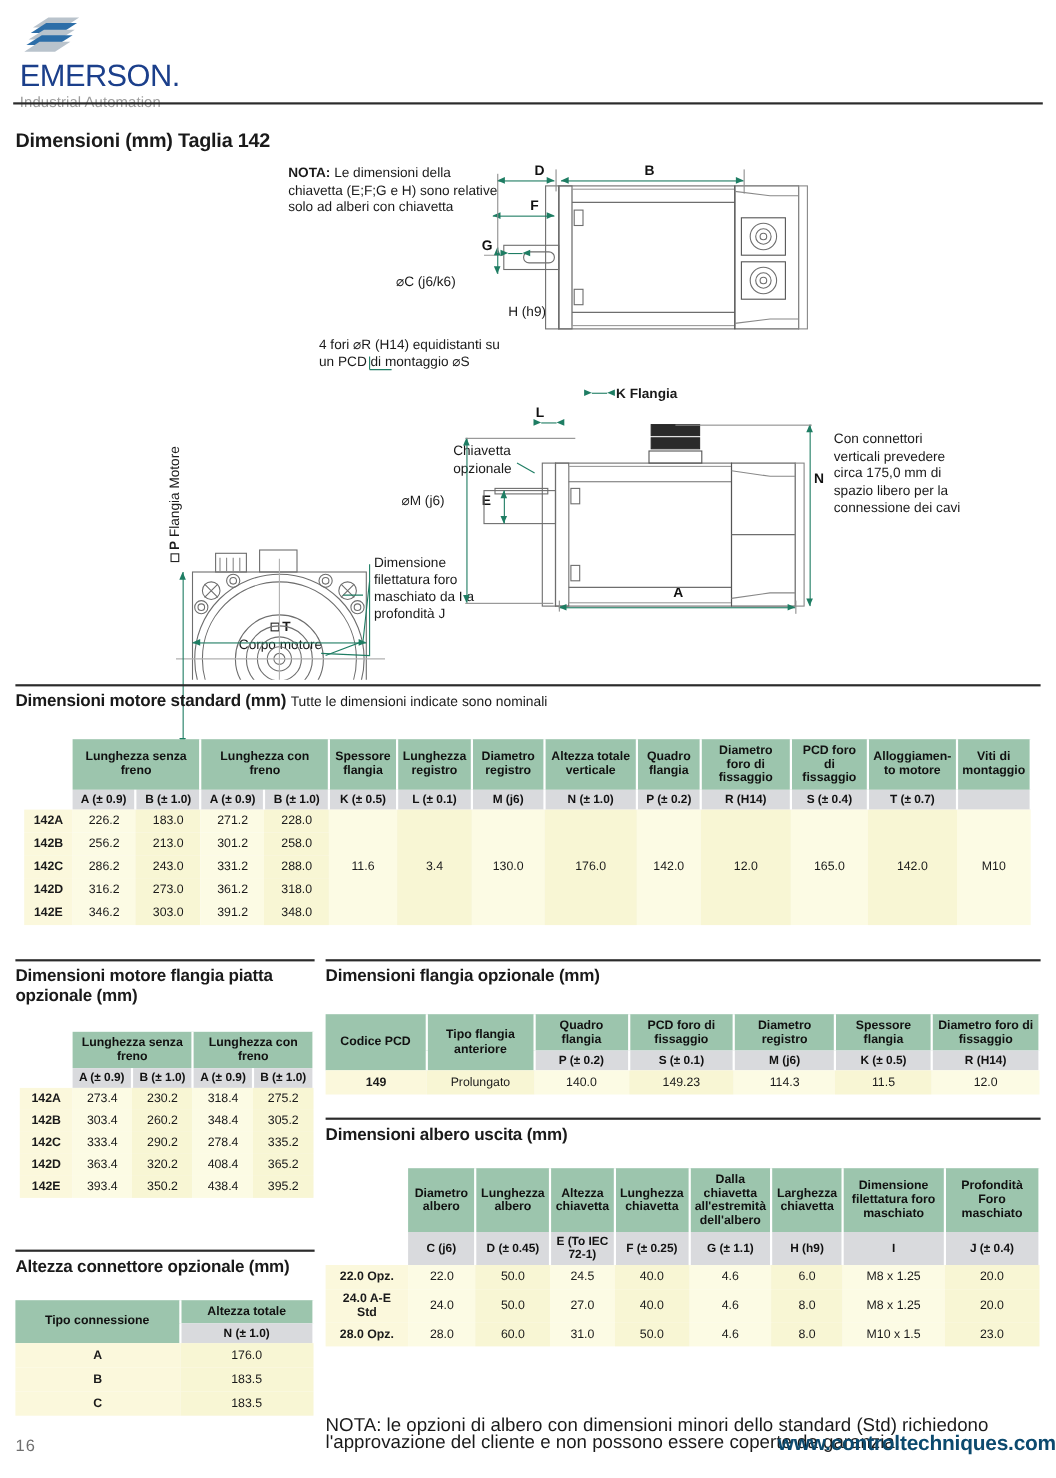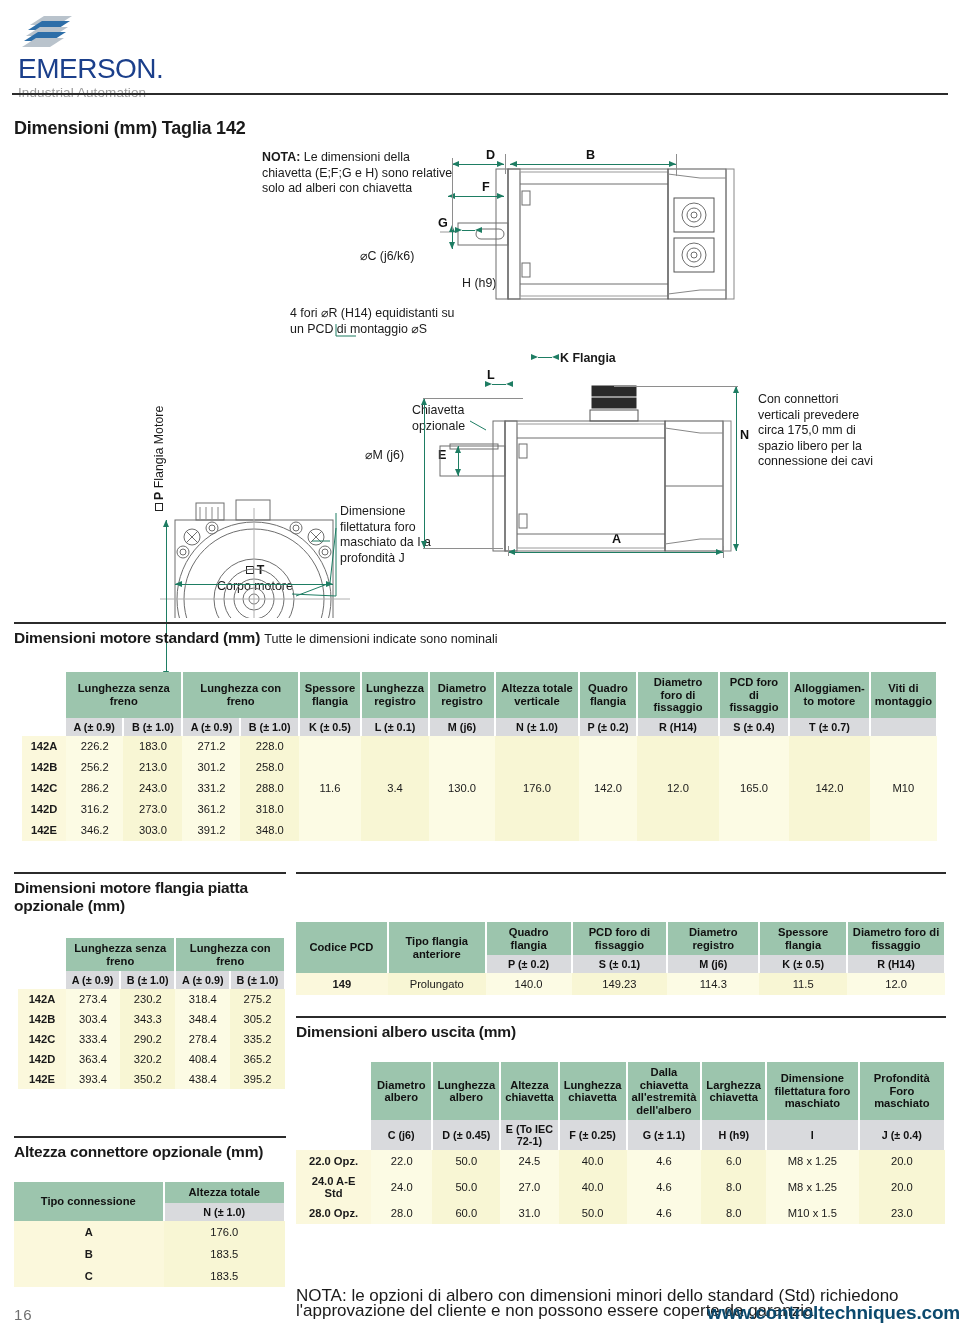--- a/index.html
+++ b/index.html
@@ -368,21 +368,21 @@
     <tr style="height:20px;">
       <td class="rowlab">142A</td>
       <td class="cell">273.4</td>
       <td class="cell alt">230.2</td>
       <td class="cell">318.4</td>
       <td class="cell alt">275.2</td>
     </tr>
     <tr style="height:20px;">
       <td class="rowlab">142B</td>
       <td class="cell">303.4</td>
-      <td class="cell alt">343.3</td>
+      <td class="cell alt">260.2</td>
       <td class="cell">348.4</td>
       <td class="cell alt">305.2</td>
     </tr>
     <tr style="height:20px;">
       <td class="rowlab">142C</td>
       <td class="cell">333.4</td>
       <td class="cell alt">290.2</td>
       <td class="cell">278.4</td>
       <td class="cell alt">335.2</td>
     </tr>
@@ -429,20 +429,21 @@
     </tr>
     <tr style="height:22px;">
       <td class="rowlab">C</td>
       <td class="cell alt">183.5</td>
     </tr>
   </tbody>
 </table>
 
 <div class="sec" style="left:296px; top:872px; width:650px;">
   <div class="sec-rule"></div>
+  <div class="sec-head">Dimensioni flangia opzionale (mm)</div>
 </div>
 
 <table style="position:absolute; left:296px; top:922px; width:650px;">
   <thead>
     <tr>
       <th class="hg" rowspan="2" style="width:92px;">Codice PCD</th>
       <th class="hg" rowspan="2" style="width:98px;">Tipo flangia anteriore</th>
       <th class="hg" style="width:86px;">Quadro flangia</th>
       <th class="hg" style="width:96px;">PCD foro di fissaggio</th>
       <th class="hg" style="width:92px;">Diametro registro</th>

